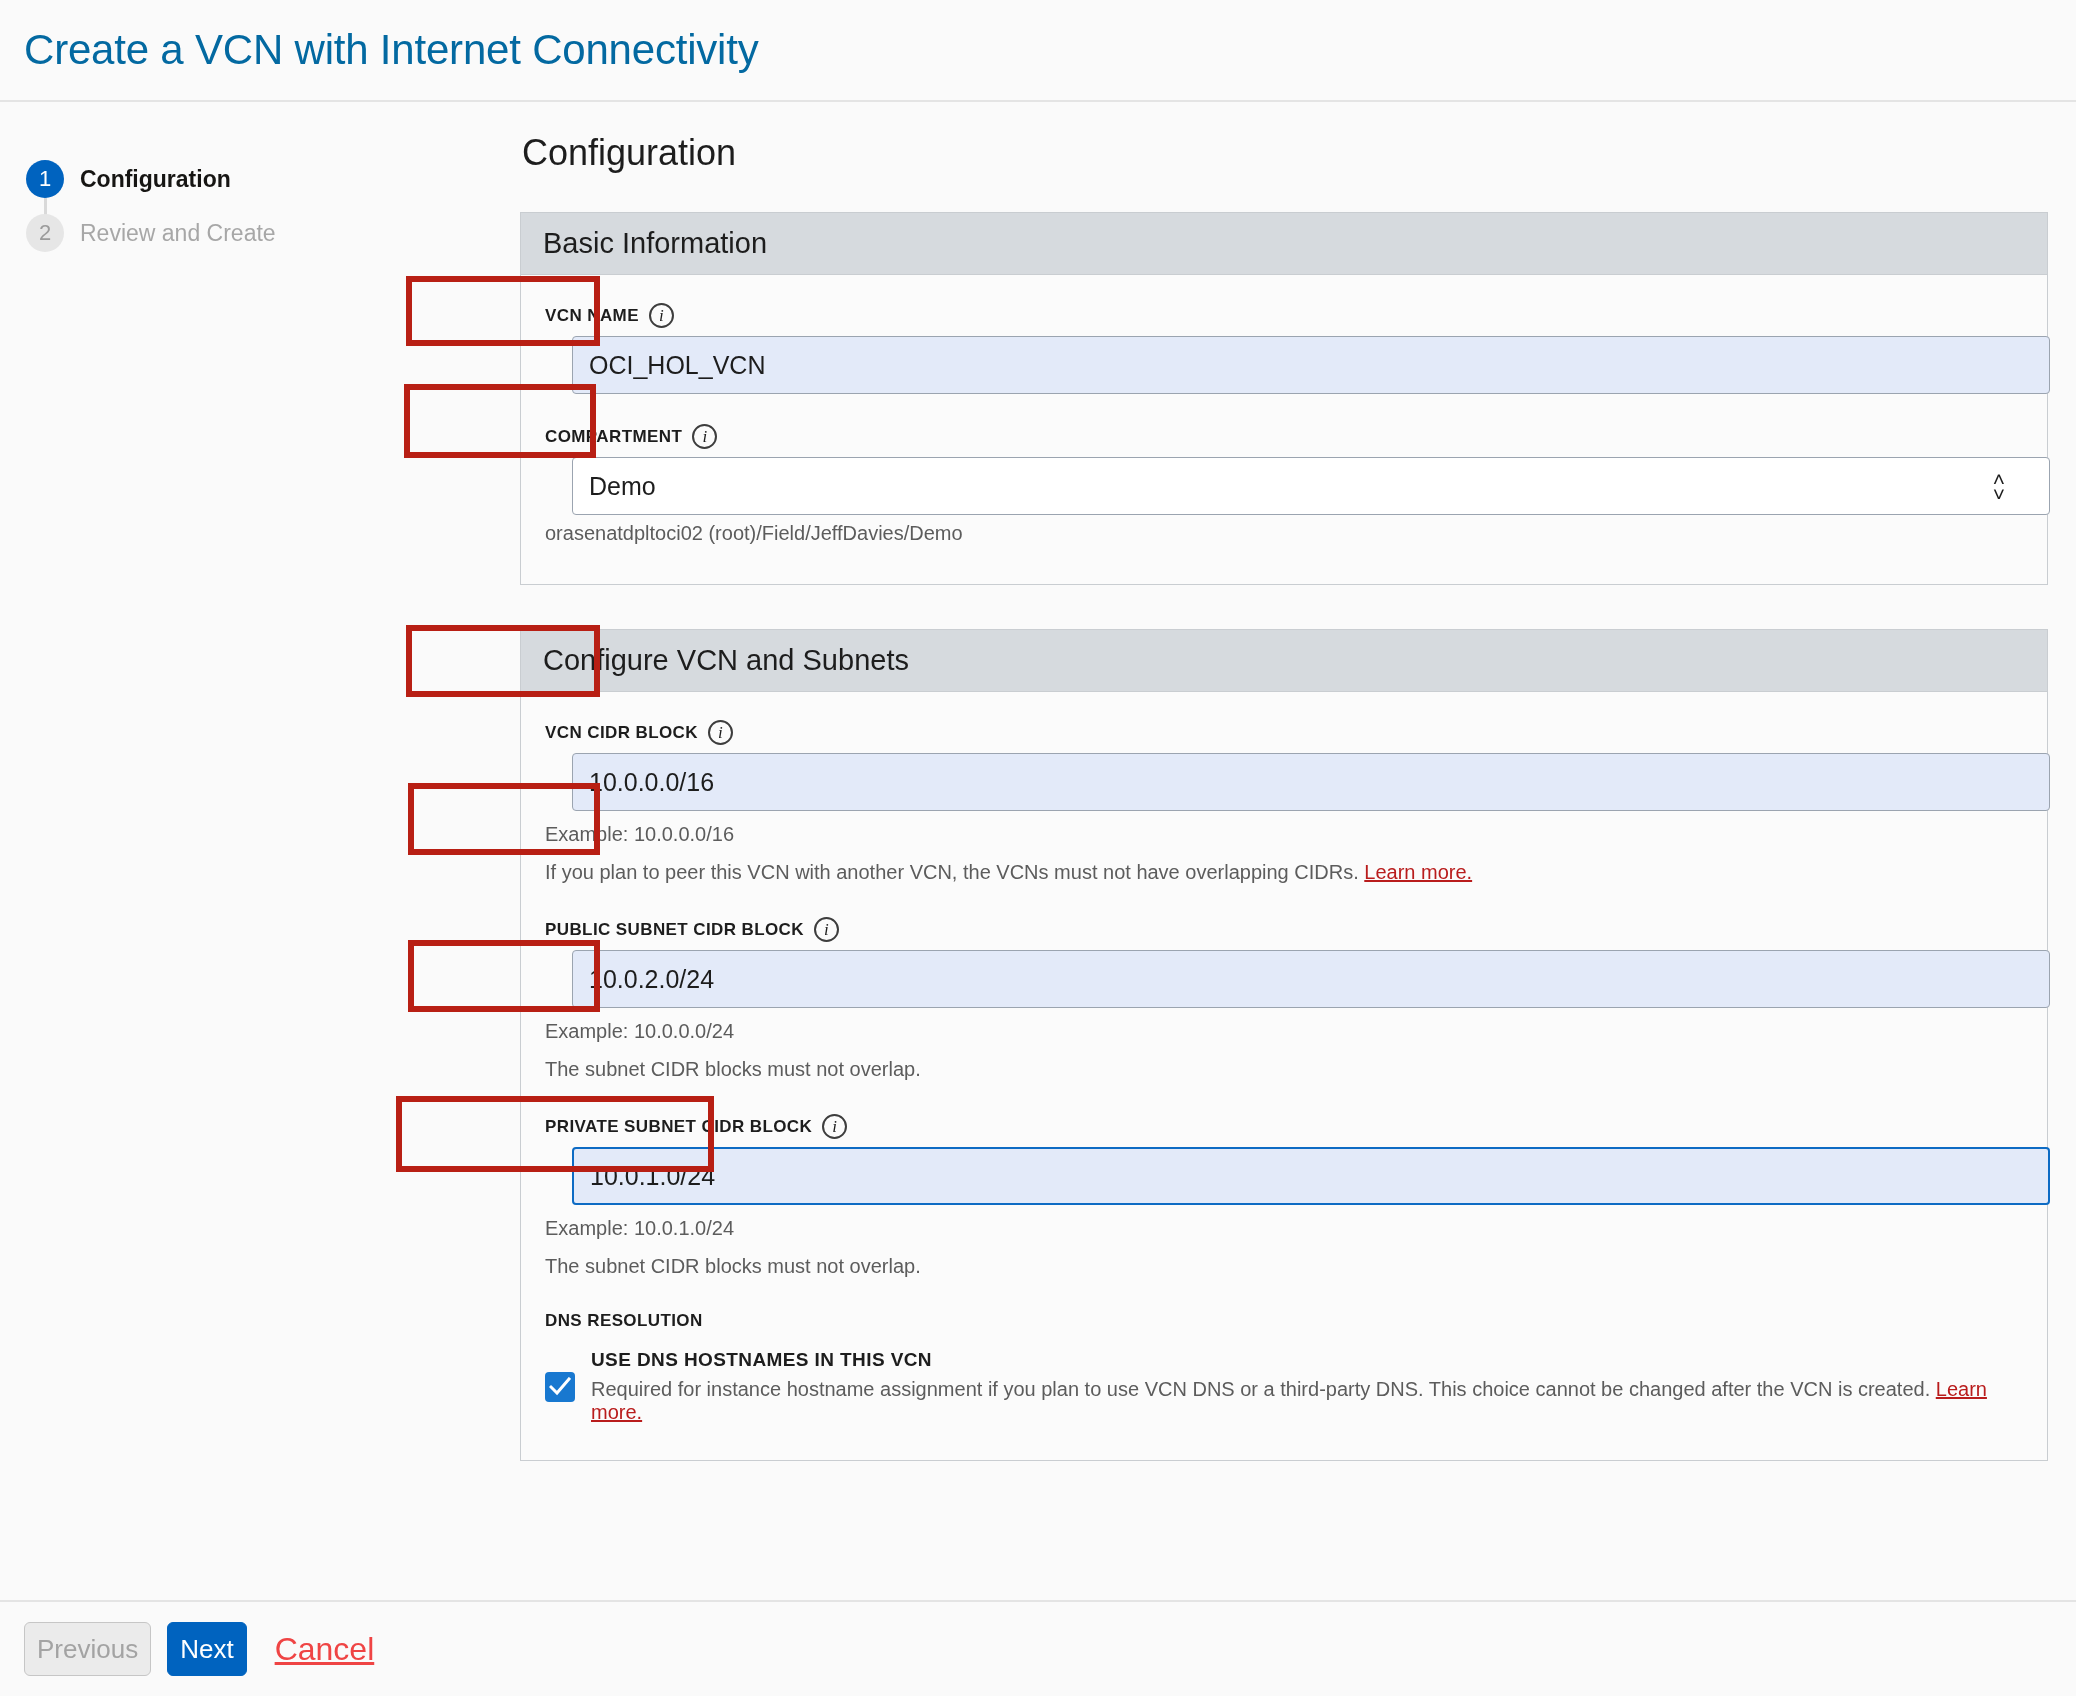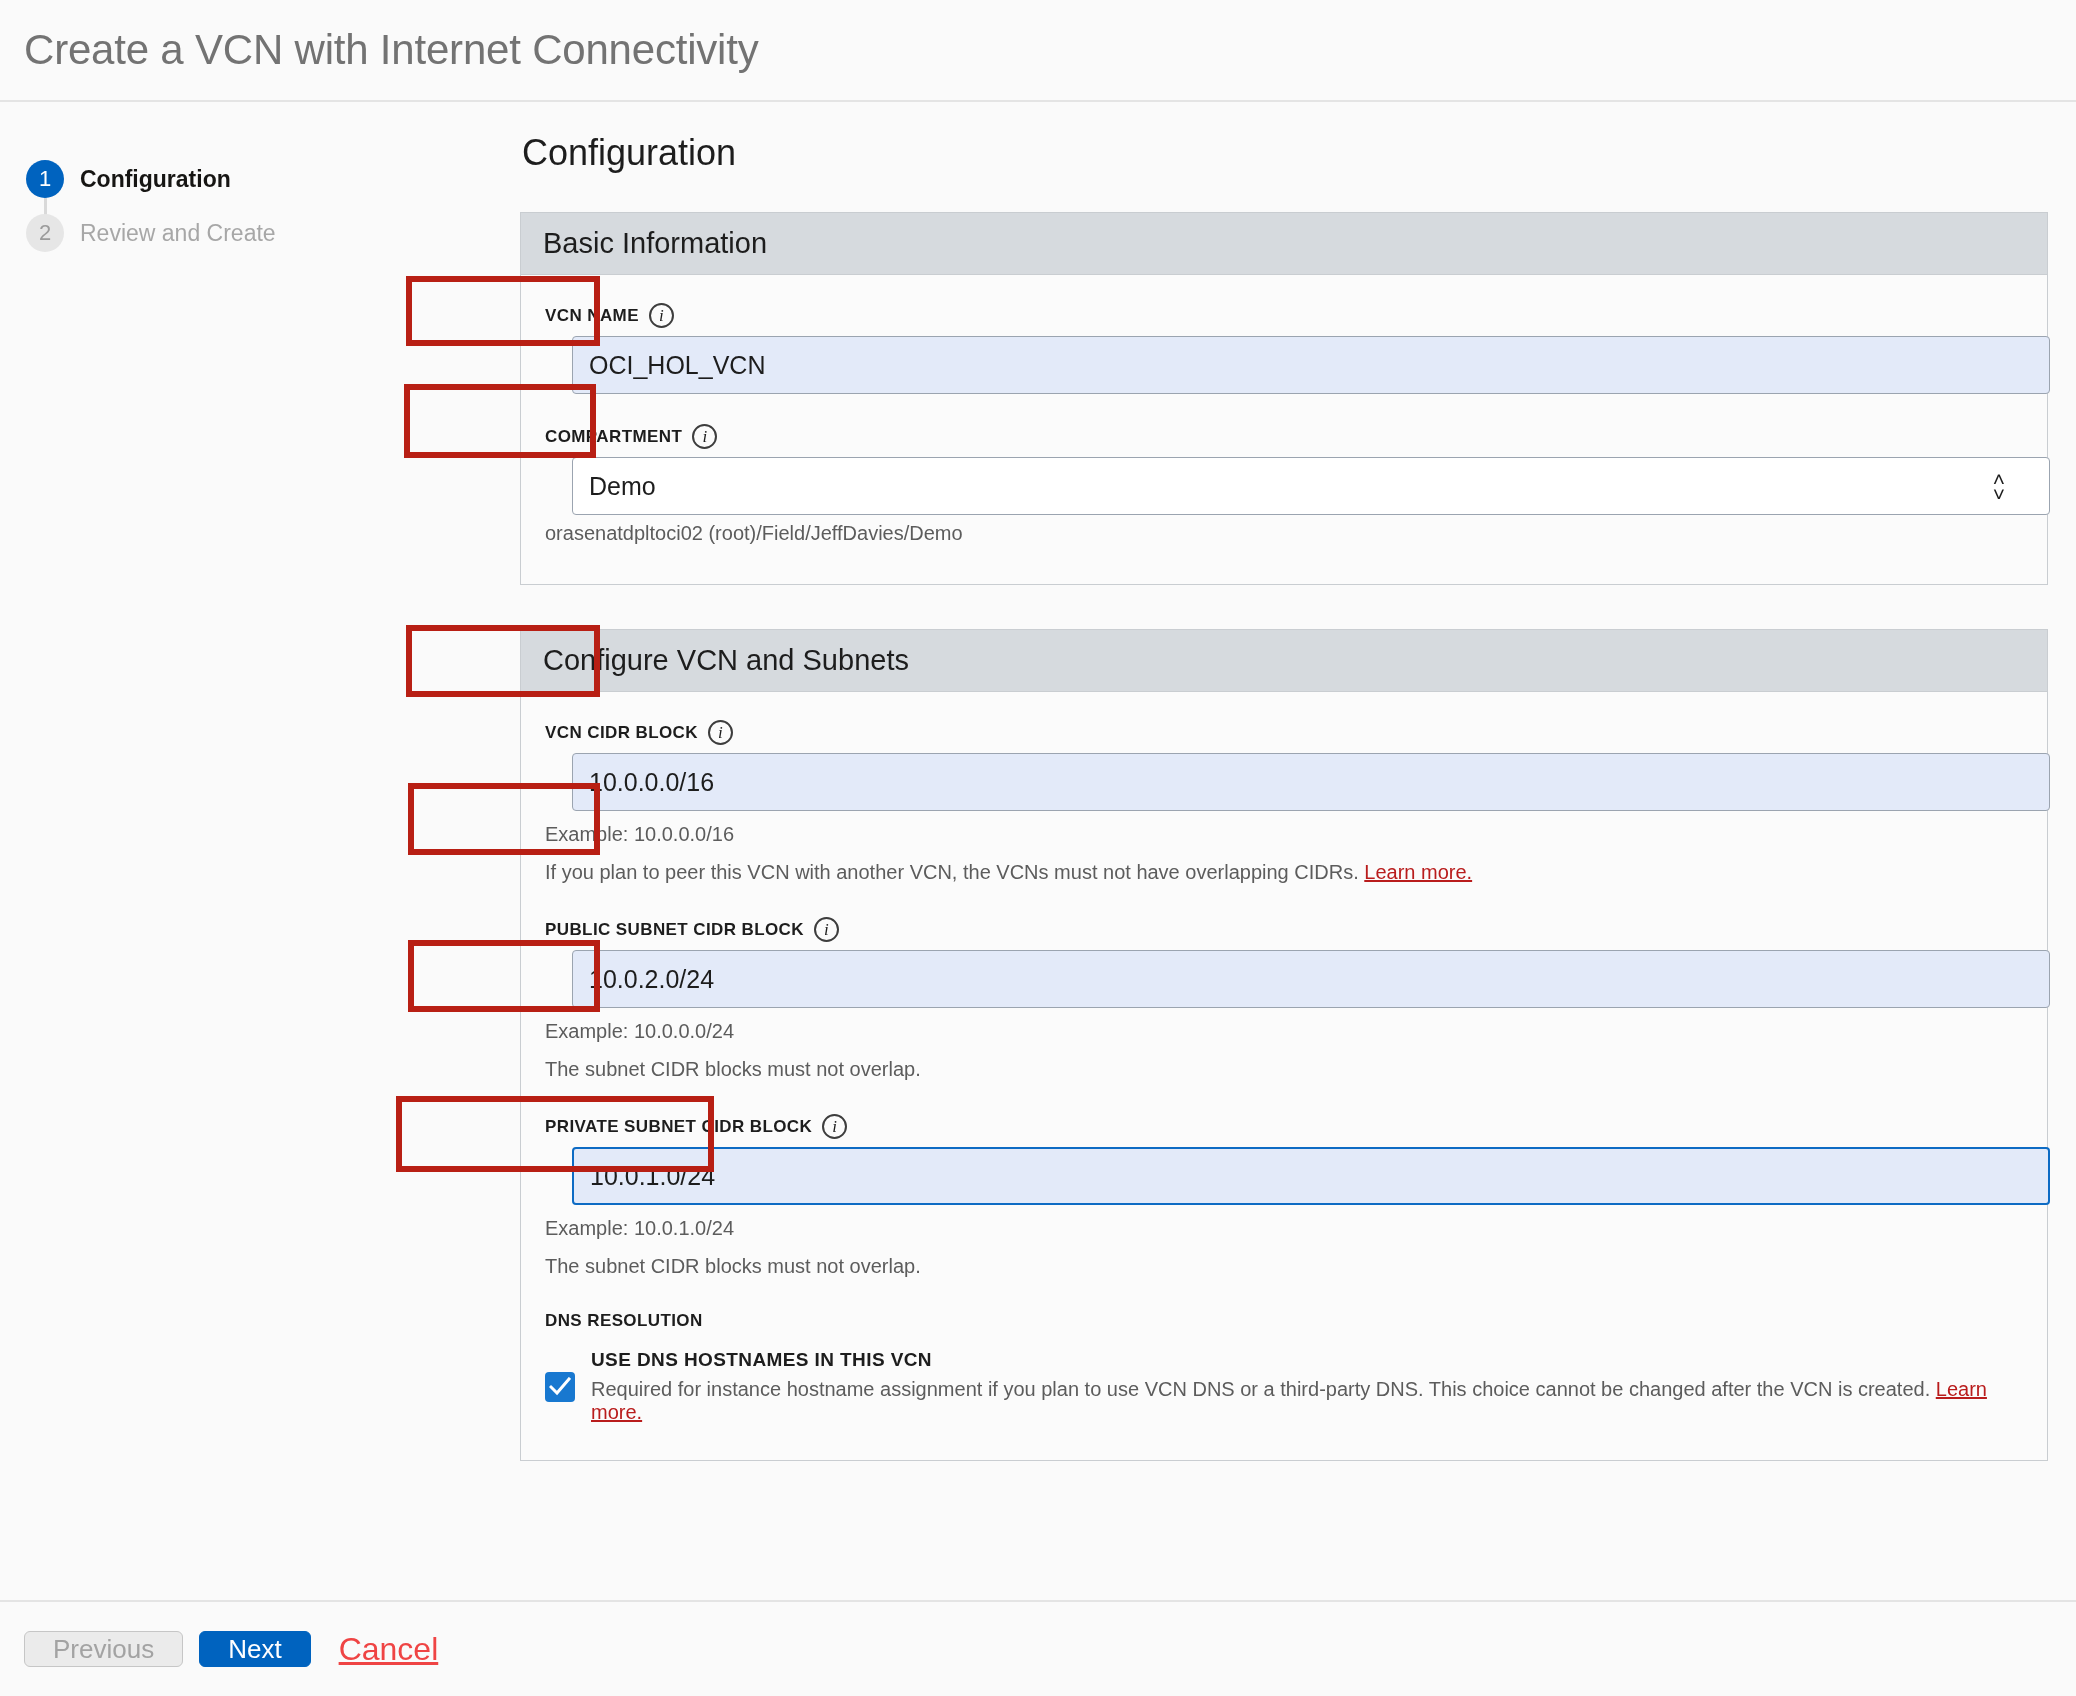--- a/index.html
+++ b/index.html
@@ -19,21 +19,21 @@
     height: 102px;
     border-bottom: 2px solid #e4e4e4;
     display: flex;
     align-items: center;
     padding-left: 24px;
     background: #fafafa;
   }
   #page-title {
     font-size: 42px;
     font-weight: 400;
-    color: #737373;
+    color: #0369a1;
     letter-spacing: -0.2px;
   }
 
   
   #body-wrap {
     display: flex;
     height: 1500px;
   }
 
   
@@ -204,27 +204,27 @@
     left: 0; right: 0; bottom: 0;
     height: 96px;
     border-top: 2px solid #e4e4e4;
     display: flex;
     align-items: center;
     padding-left: 24px;
     gap: 16px;
     background: #fafafa;
   }
   .btn {
-    height: 36px;
+    height: 54px;
     border-radius: 6px;
     font-size: 26px;
     display: flex;
     align-items: center;
     justify-content: center;
-    padding: 0 28px;
+    padding: 0 12px;
     font-family: "Liberation Sans", sans-serif;
   }
   .btn.secondary { background:#ebebeb; border:1px solid #c6c6c6; color:#a3a3a3; }
   .btn.primary { background:#0063bf; border:1px solid #0063bf; color:#ffffff; }
   #cancel-link { font-size:32px; color:#ef4444; text-decoration: underline; margin-left: 12px; }
 
   
   .annot {
     position: absolute;
     border: 6px solid #b81f14;

